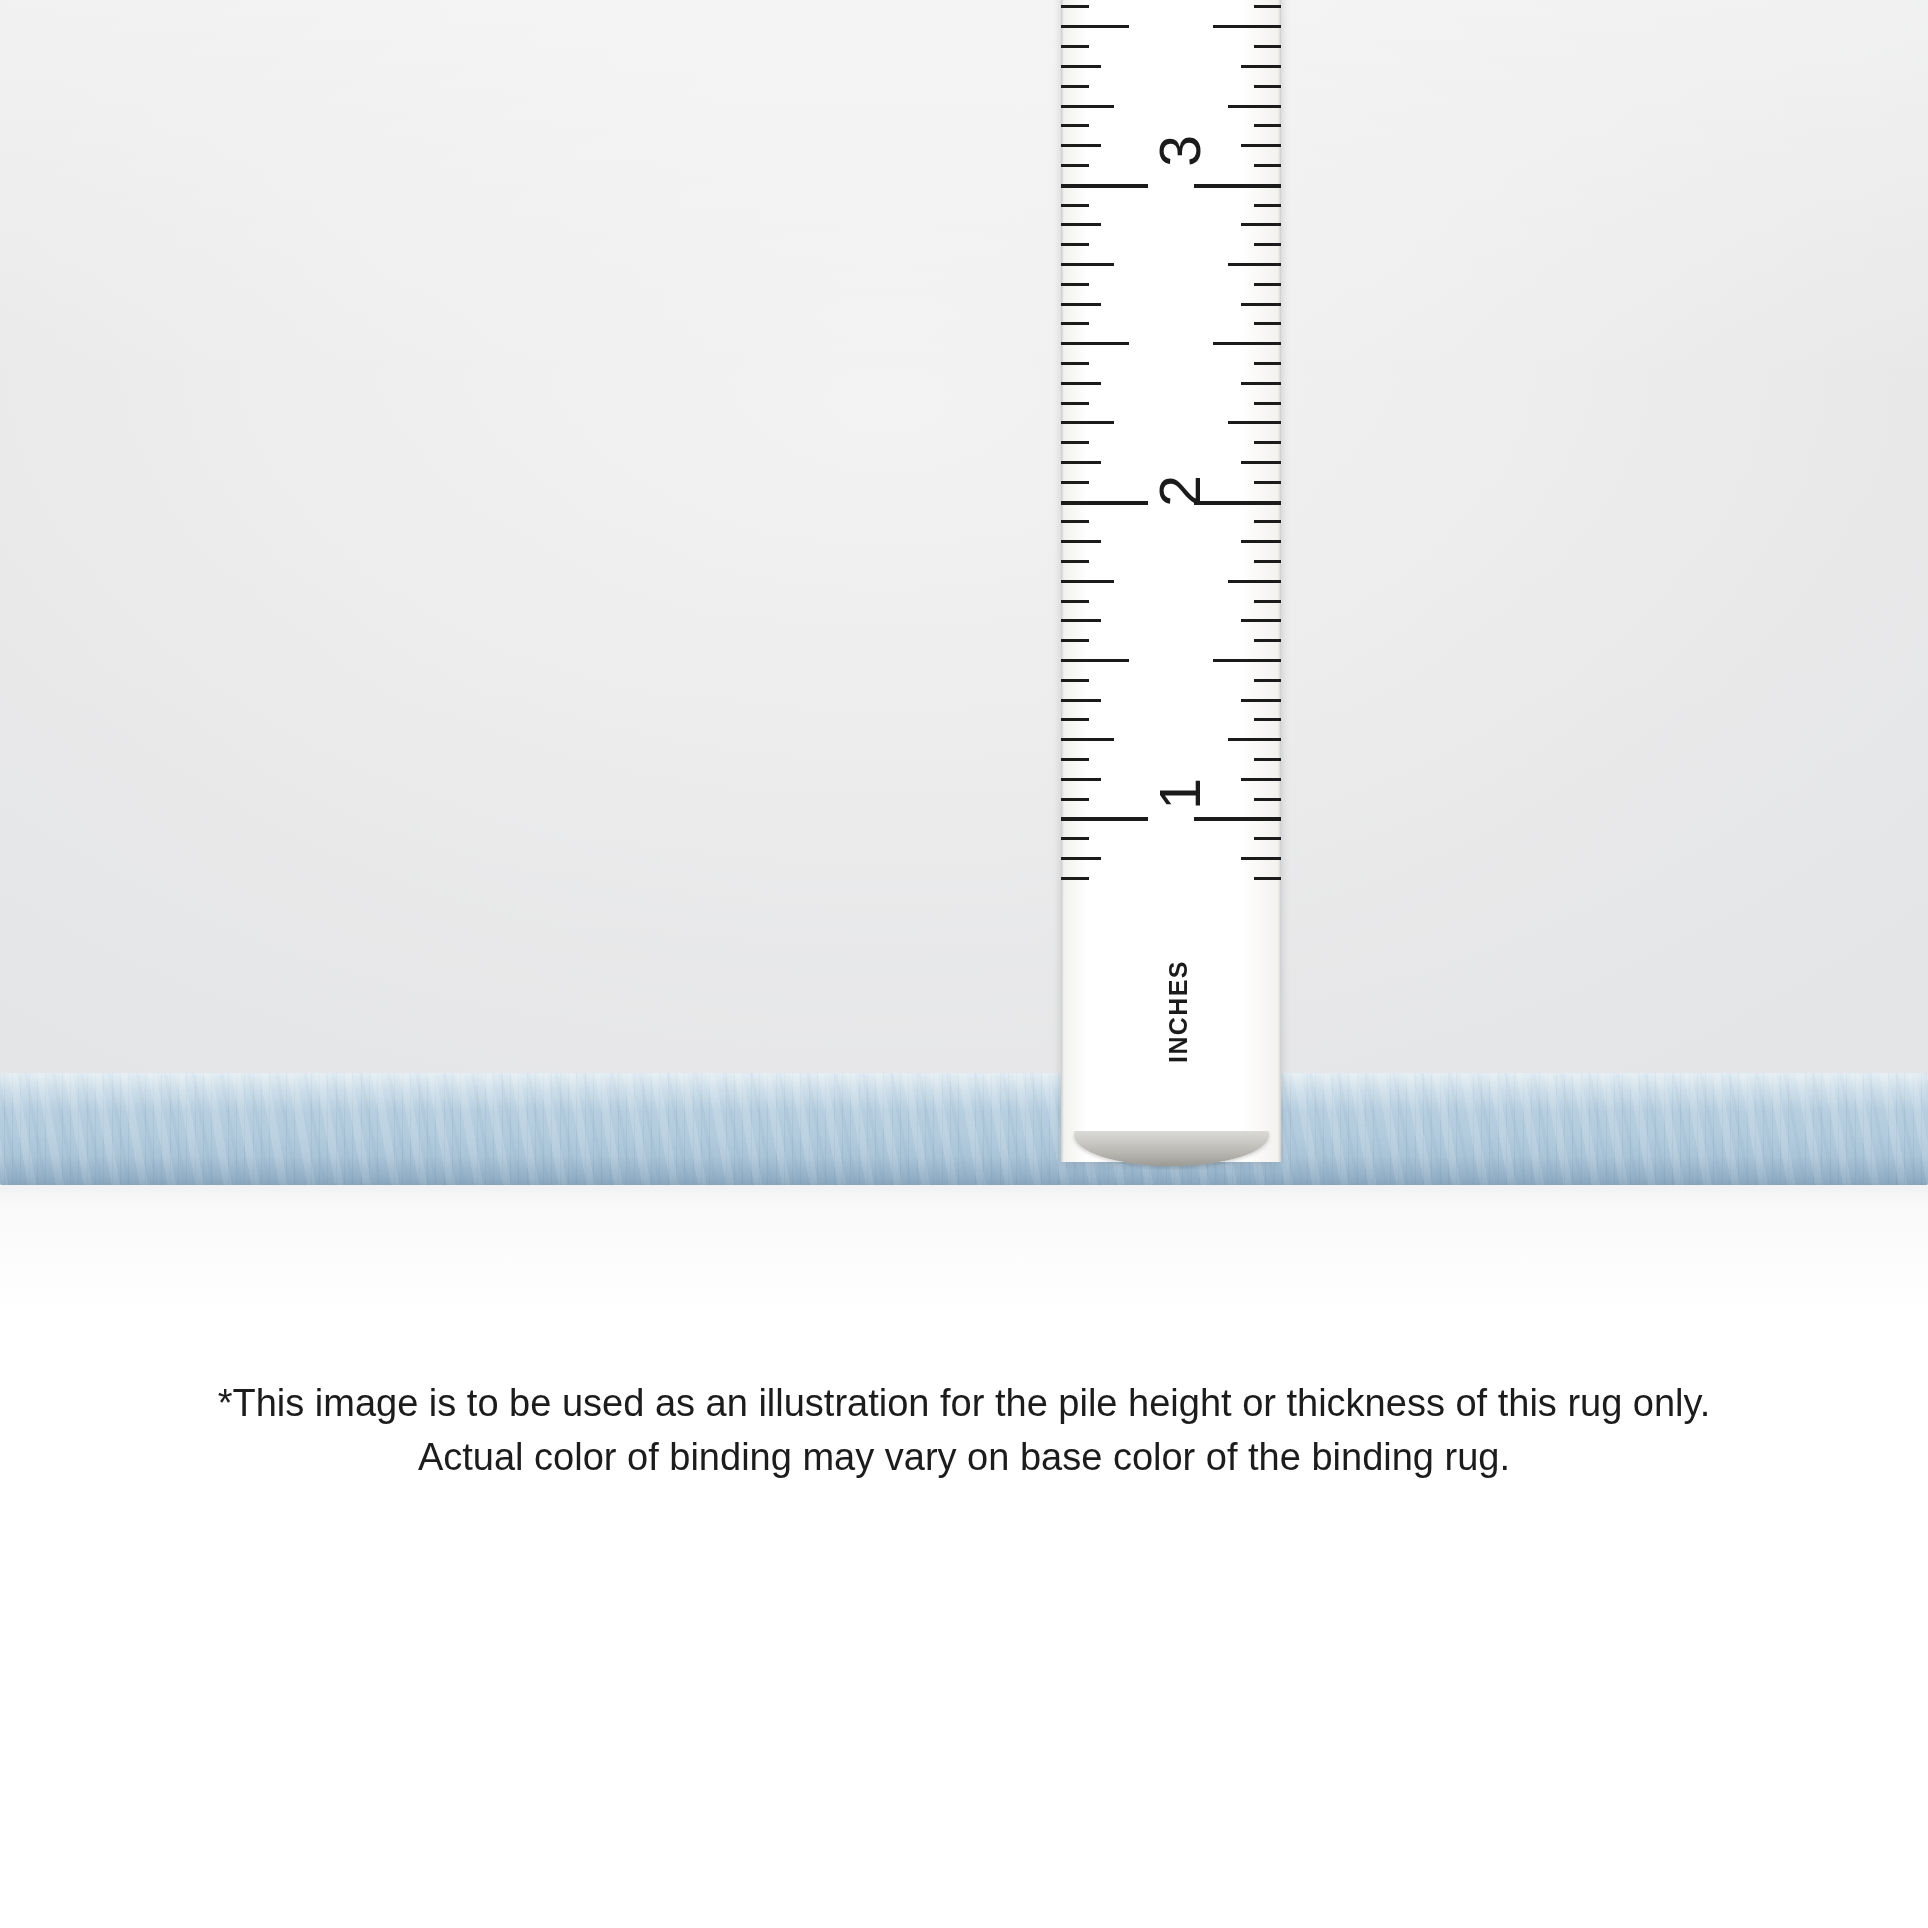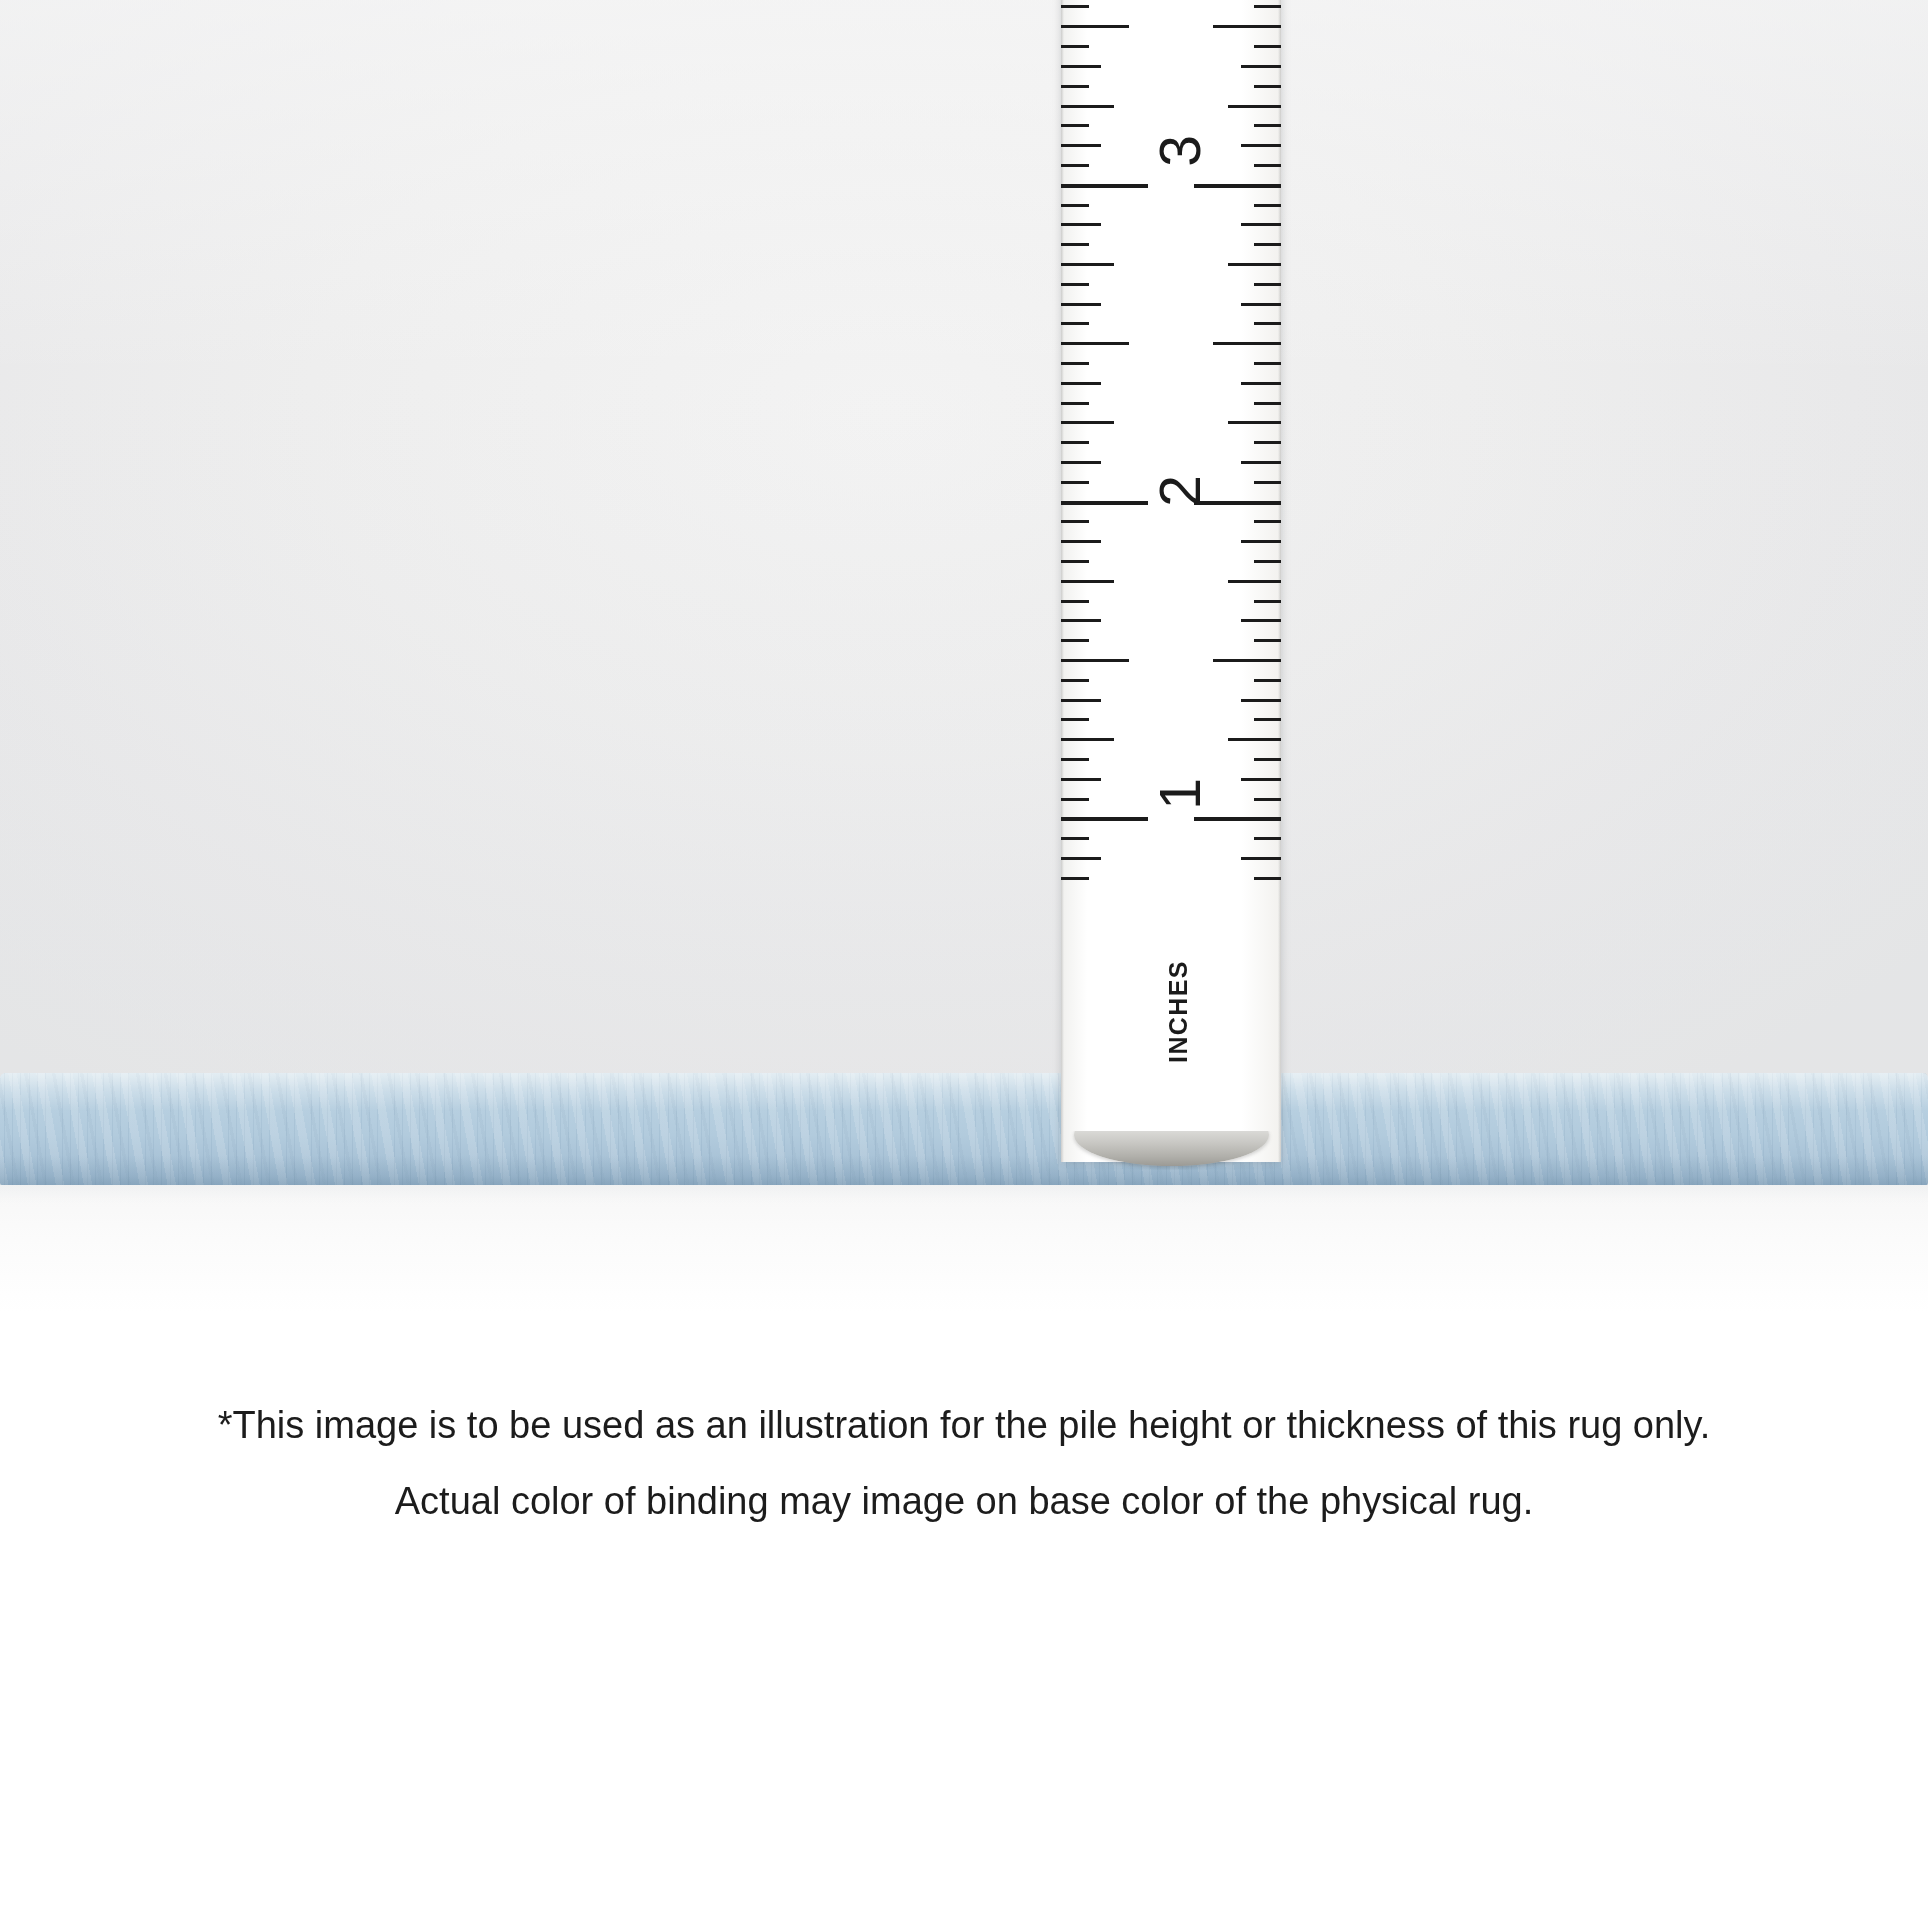--- a/index.html
+++ b/index.html
@@ -217,21 +217,21 @@
     position: absolute;
     left: 0;
     top: 1377px;
     width: 1928px;
     text-align: center;
     color: #1c1c1c;
     font-size: 38px;
     line-height: 1.42;
     font-family: "Liberation Sans", sans-serif;
   }
-  .caption .line { display: block; margin-top: 22px; }
+  .caption .line { display: block; }
 </style>
 </head>
 <body>
 
 <div class="scene">
 
   <div class="photo">
 
     <div class="backdrop">
       <div class="backdrop-vignette"></div>
@@ -353,17 +353,17 @@
     </div>
 
     <div class="ruler-tip">
       <div class="ruler-tip-metal"></div>
     </div>
 
   </div>
 
   <div class="caption">
     <span class="line">*This image is to be used as an illustration for the pile height or thickness of this rug only.</span>
-    <span class="line">Actual color of binding may image on base color of the physical rug.</span>
+    <span class="line">Actual color of binding may vary on base color of the binding rug.</span>
   </div>
 
 </div>
 
 
 </body></html>

